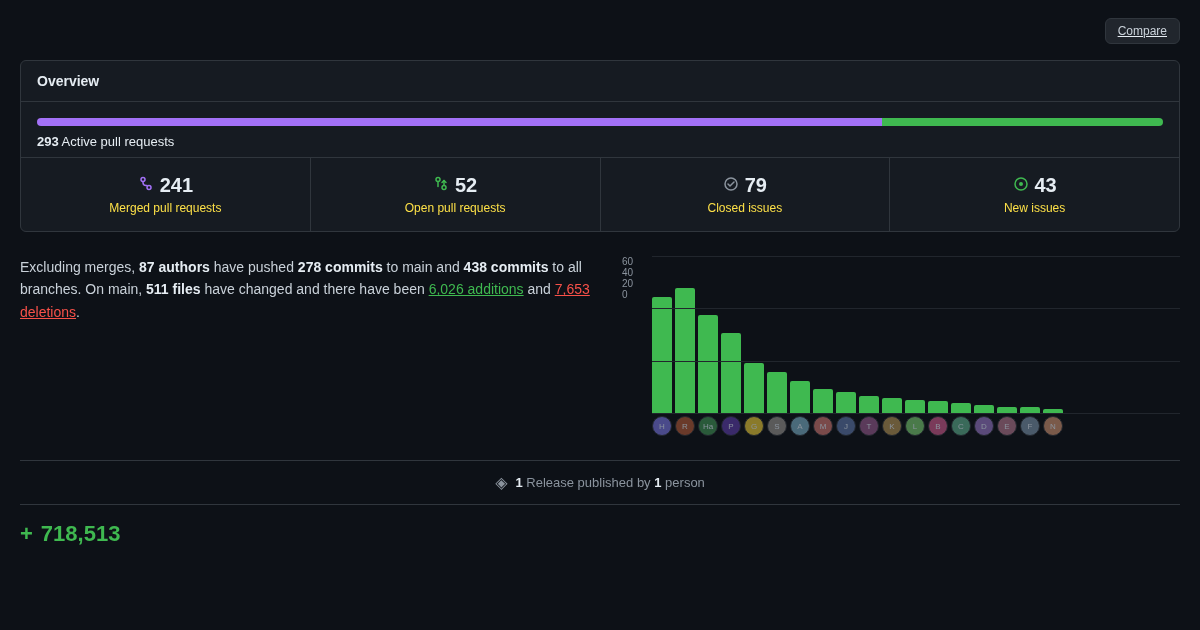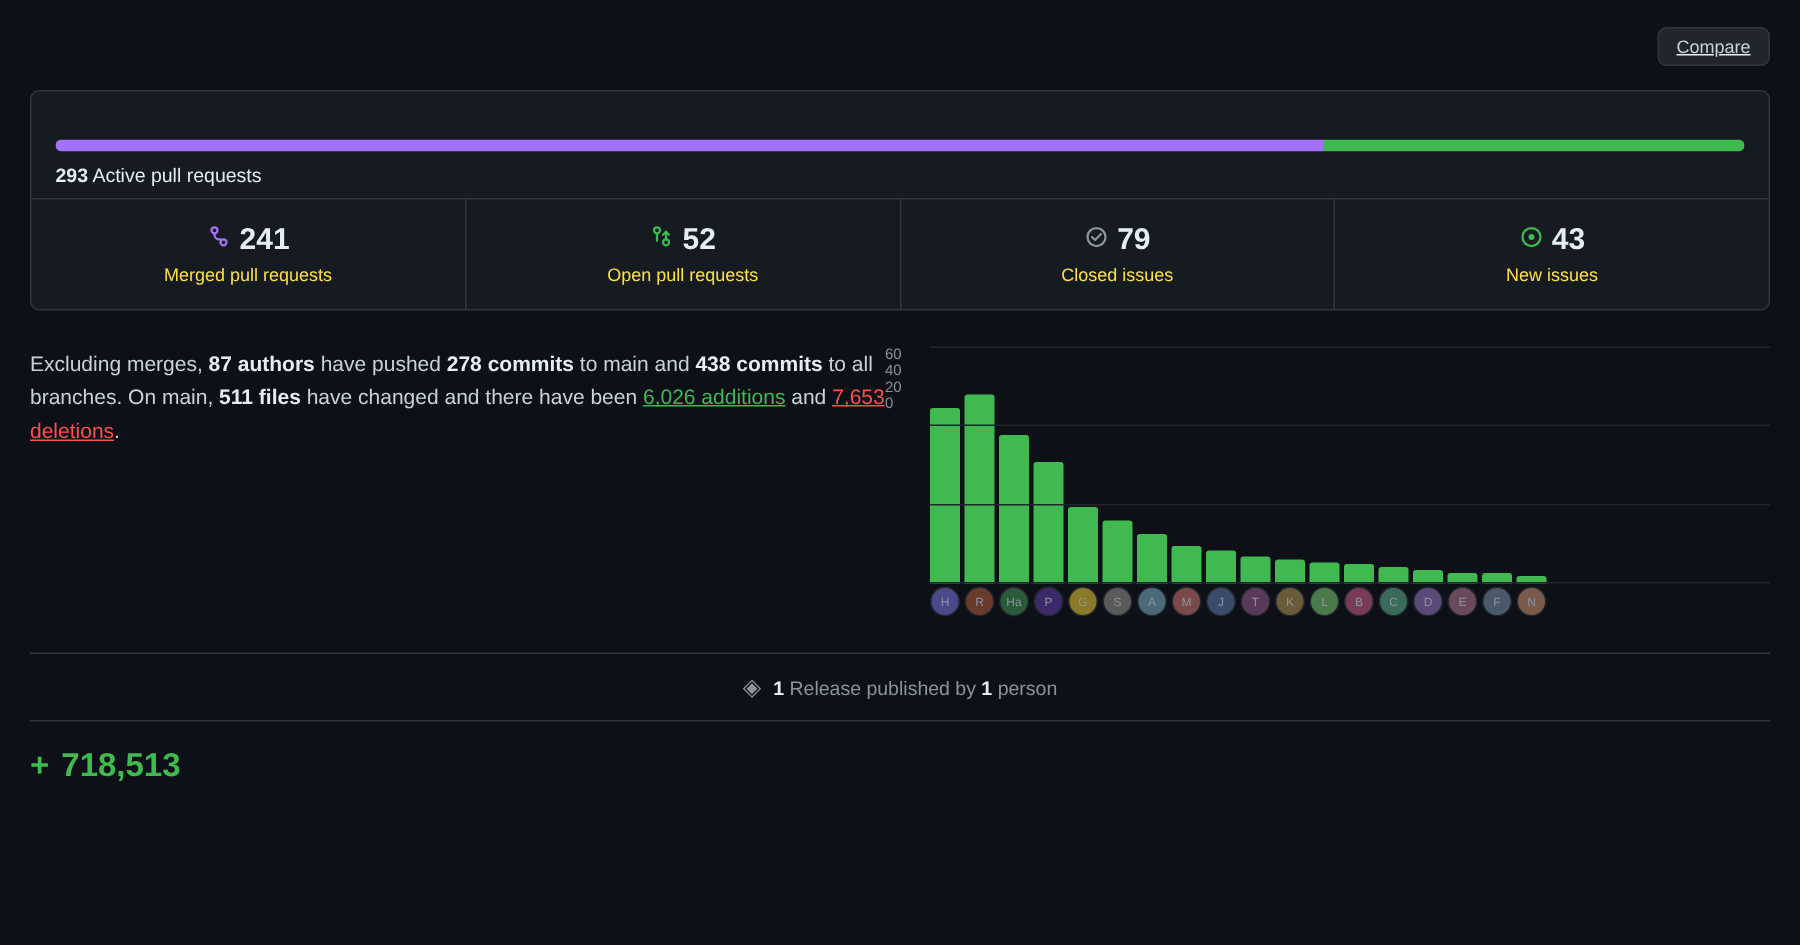--- a/index.html
+++ b/index.html
@@ -35,21 +35,20 @@
 
     .overview-bars {
       display: flex;
       gap: 32px;
       padding: 16px 16px 8px 16px;
       border-bottom: 1px solid #30363d;
     }
 
     .bar-section {
       flex: 1;
-      margin-top: 16px;
     }
 
     .bar-track {
       height: 8px;
       border-radius: 4px;
       display: flex;
       margin-bottom: 8px;
       overflow: hidden;
     }
 
@@ -101,20 +100,21 @@
     }
 
     .stat-label {
       font-size: 12px;
       color: #fde047;
     }
 
     
     .commit-section {
       display: flex;
+      gap: 32px;
       margin-bottom: 24px;
       align-items: flex-start;
     }
 
     .commit-text {
       flex: 0 0 570px;
       font-size: 14px;
       line-height: 1.6;
       color: #c9d1d9;
     }
@@ -265,20 +265,21 @@
 </head>
 <body>
 
 <div class="page-wrapper">
 
   <div class="top-bar">
     <button class="top-button">Compare</button>
   </div>
 
   <div class="overview-card">
+    <div class="overview-header">Overview</div>
 
     <div class="overview-bars">
 
       <div class="bar-section">
         <div class="bar-track">
           <div class="bar-segment" style="width: 75%; background: #a371f7;"></div>
           <div class="bar-segment" style="width: 25%; background: #3fb950;"></div>
         </div>
         <div class="bar-label">
           <strong>293</strong>

